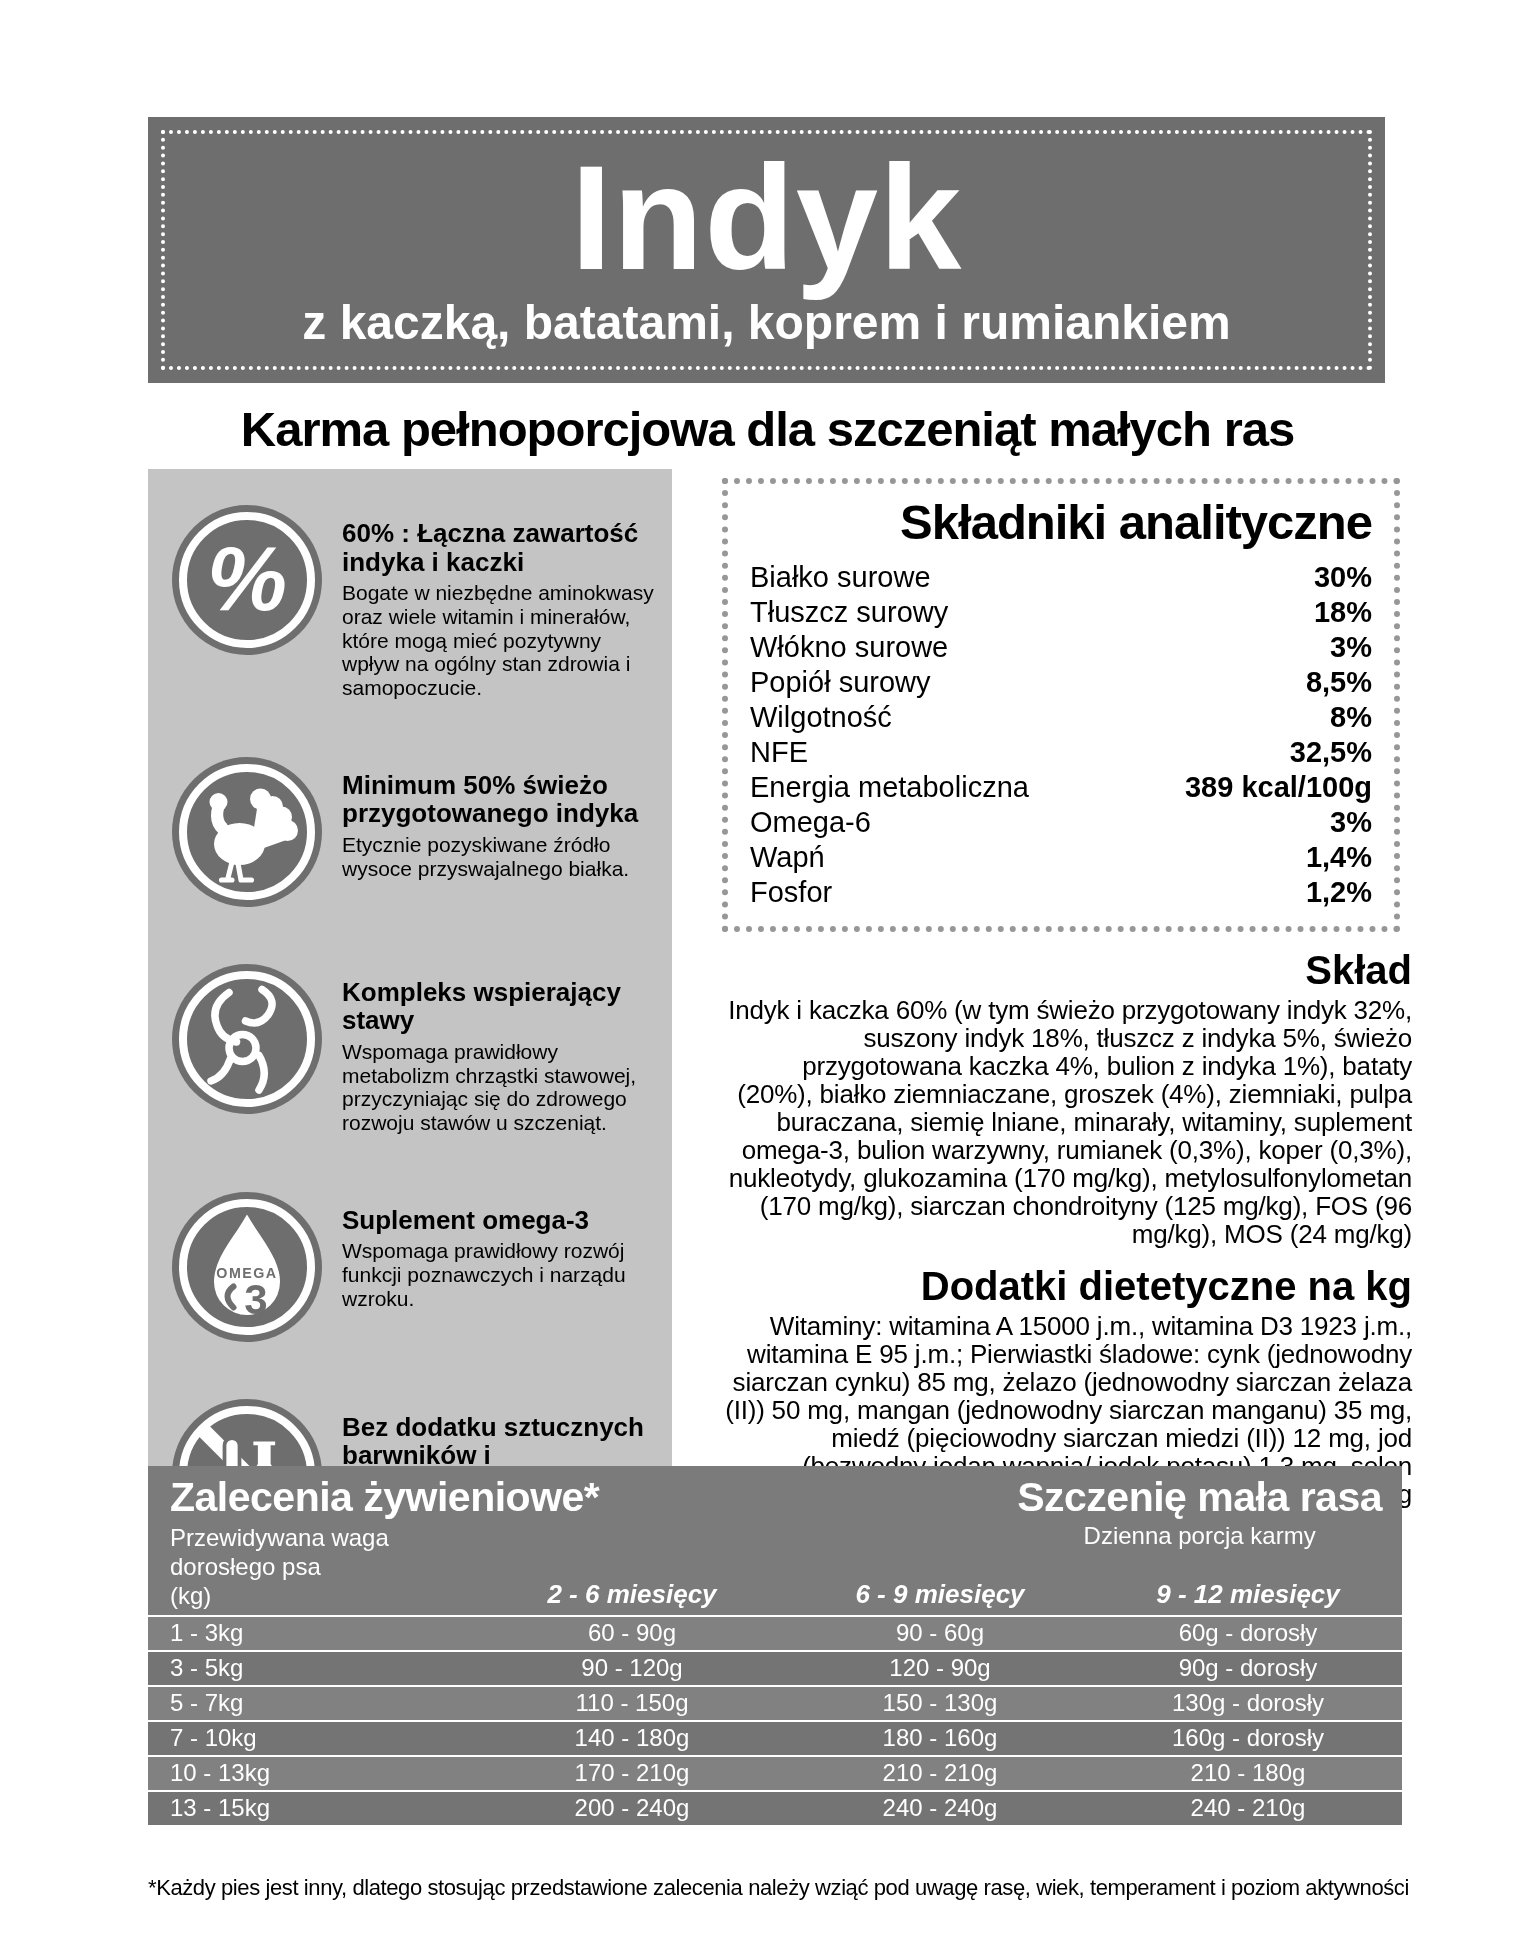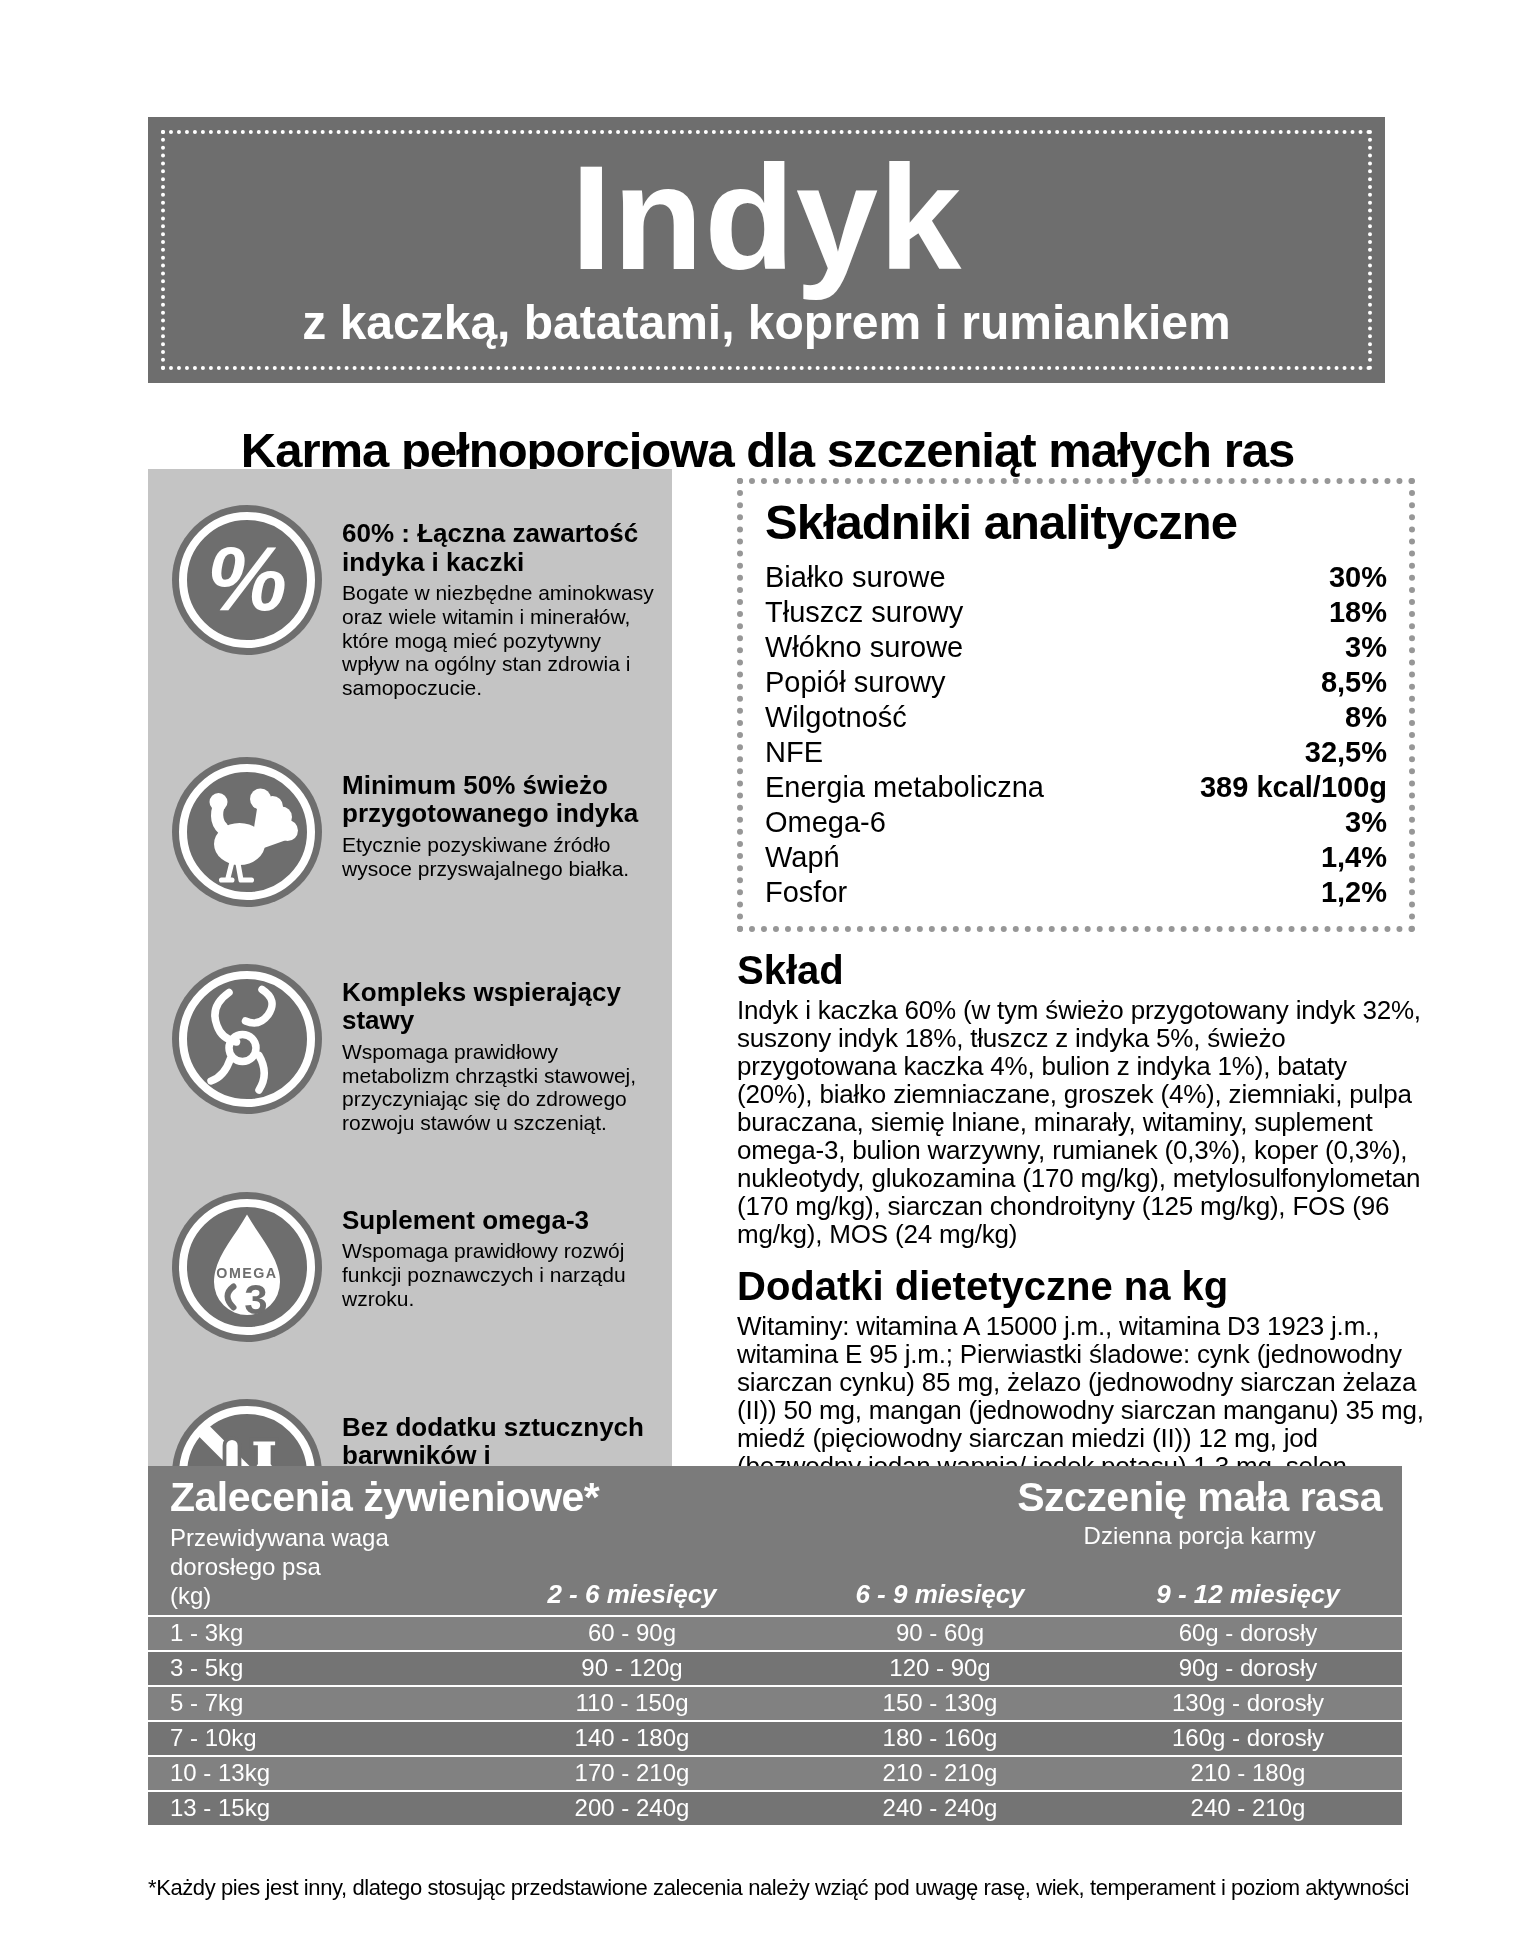--- a/index.html
+++ b/index.html
@@ -7,36 +7,36 @@
         font-family:"Liberation Sans","DejaVu Sans",sans-serif;color:#000;}
 
   
   .header-box{position:absolute;left:148px;top:117px;width:1237px;height:266px;
               background:#6e6e6e;box-sizing:border-box;padding:13px;}
   .header-inner{border:4px dotted #fff;height:100%;box-sizing:border-box;display:flex;
                 flex-direction:column;align-items:center;justify-content:center;}
   .header-title{font-size:148px;font-weight:bold;color:#fff;line-height:.92;letter-spacing:1px;}
   .header-sub{font-size:48px;font-weight:bold;color:#fff;margin-top:8px;white-space:nowrap;}
 
-  .tagline{position:absolute;left:0;top:422px;width:100%;text-align:center;
+  .tagline{position:absolute;left:0;top:401px;width:100%;text-align:center;
            font-size:49px;font-weight:bold;letter-spacing:-1px;}
 
   
   .left-panel{position:absolute;left:148px;top:469px;width:524px;height:1083px;
               background:#c4c4c4;box-sizing:border-box;padding:36px 14px 0 24px;}
   .feature{display:flex;gap:20px;margin-bottom:57px;}
   .icon-disc{position:relative;width:150px;height:150px;flex:0 0 150px;background:#6e6e6e;border-radius:50%;}
   .icon-ring{position:absolute;inset:7px;border:8px solid #fff;border-radius:50%;}
   .icon-disc svg{position:absolute;inset:0;width:100%;height:100%;}
   .feature-text{padding-top:14px;width:312px;}
   .feature-title{font-size:26px;font-weight:bold;line-height:1.1;margin:0 0 5px;}
   .feature-desc{font-size:21px;line-height:1.13;margin:0;}
 
   
-  .right-panel{position:absolute;left:737px;top:478px;width:690px;}
+  .right-panel{position:absolute;left:722px;top:478px;width:690px;text-align:right;}
   .analytical-box{box-sizing:border-box;width:678px;border:6px dotted #979797;padding:10px 22px 16px;}
   .analytical-title{font-size:49px;font-weight:bold;margin:0 0 10px;letter-spacing:-1px;}
   .arow{display:flex;justify-content:space-between;font-size:29px;line-height:35px;}
   .arow .val{font-weight:bold;}
   .section-title{font-size:40px;font-weight:bold;margin:16px 0 3px;}
   .body-text{font-size:26px;line-height:28px;margin:0;letter-spacing:-0.2px;}
 
   
   .feeding{position:absolute;left:148px;top:1466px;width:1254px;height:296px;
            background:#7b7b7b;color:#fff;box-sizing:border-box;}

